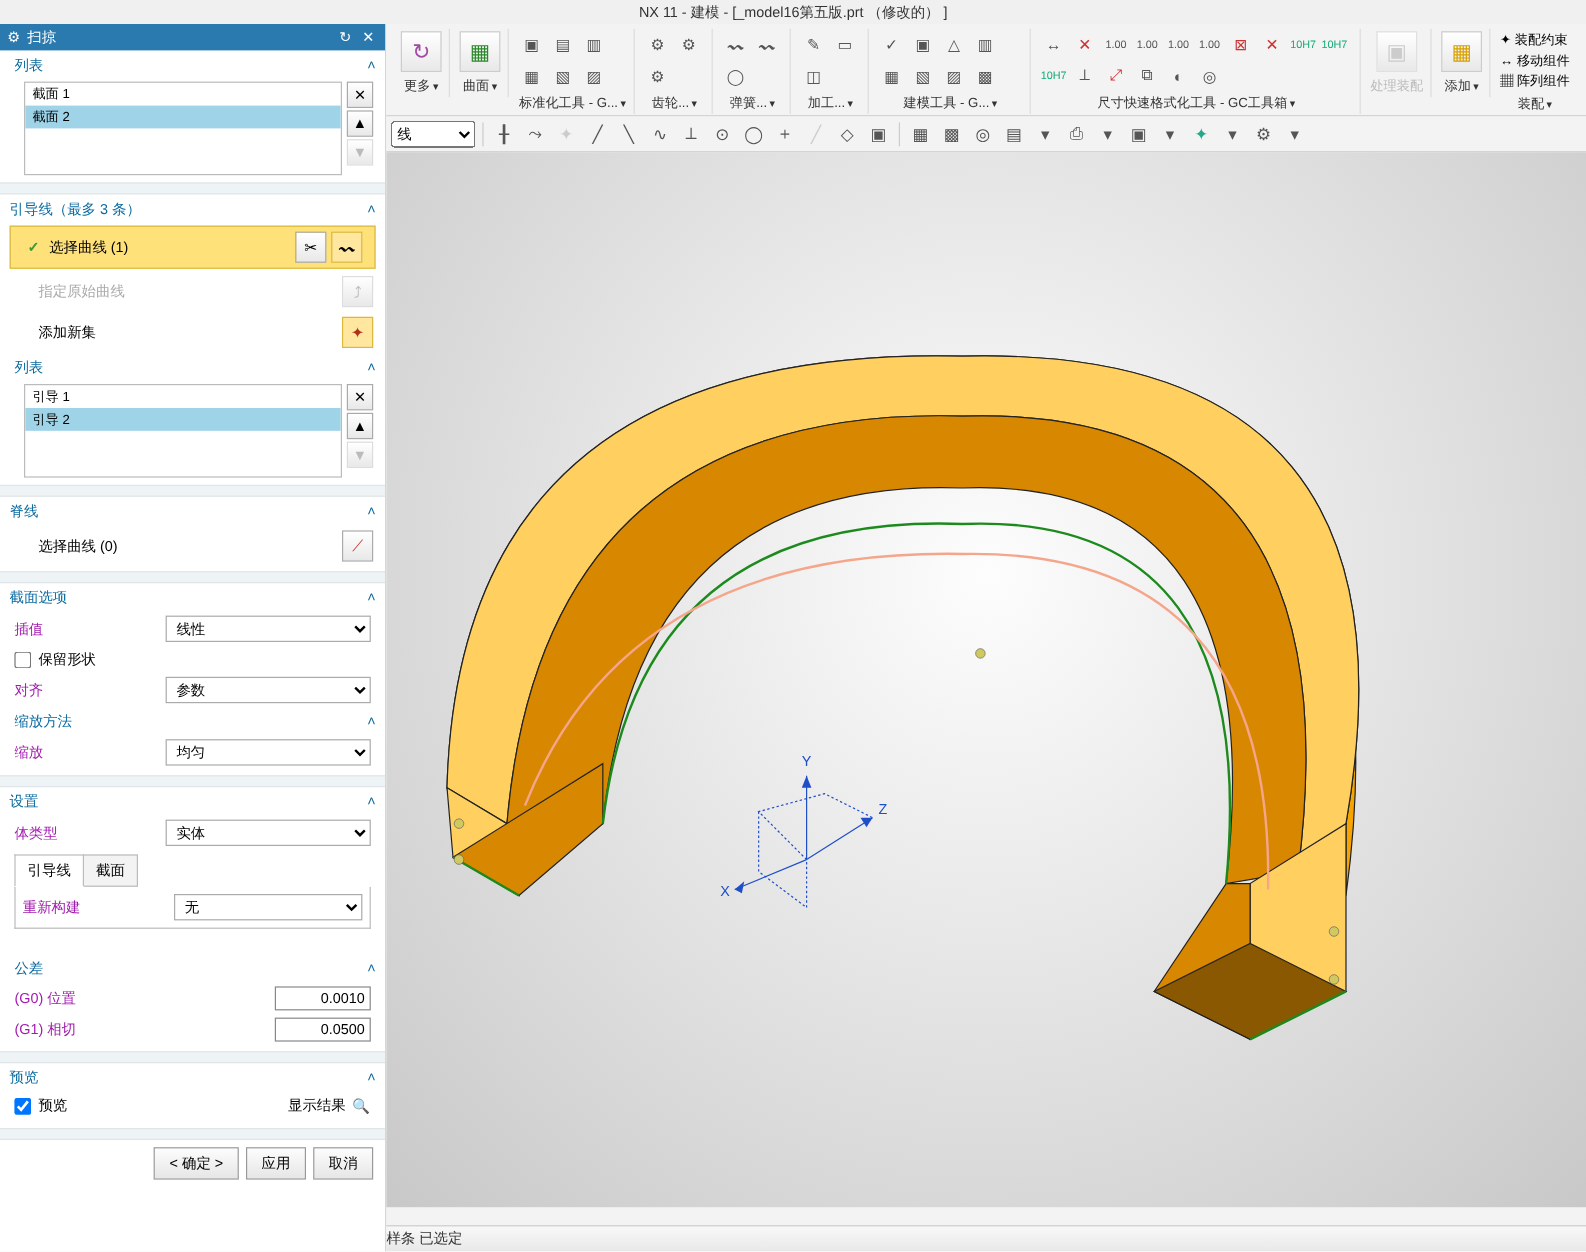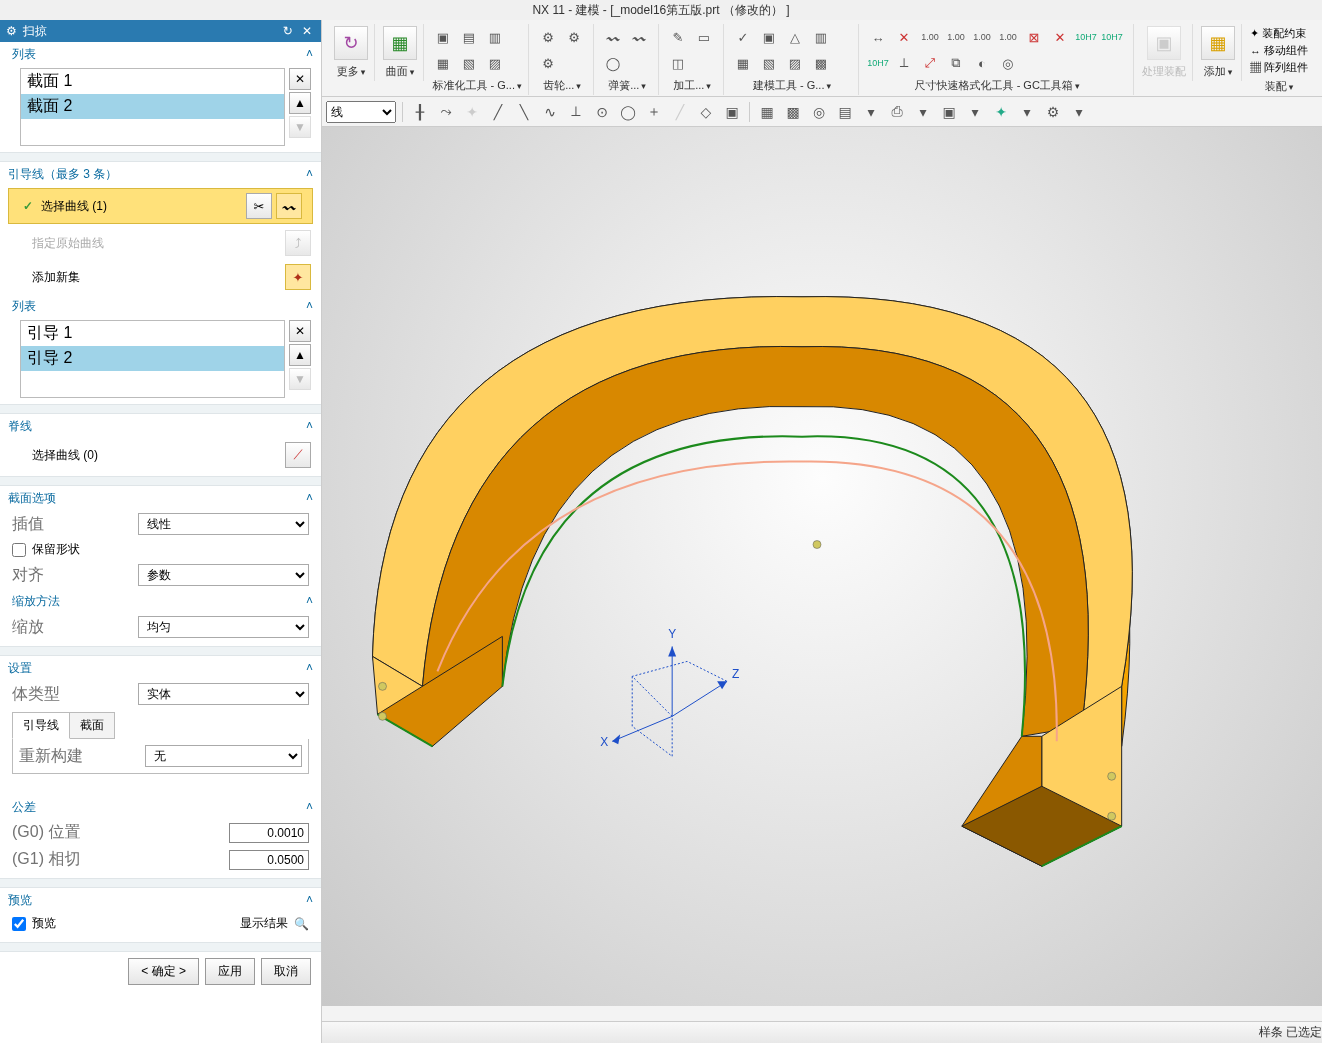--- a/index.html
+++ b/index.html
@@ -22,39 +22,39 @@
 
 
 .sec-header { height: 24px; display: flex; align-items: center; padding: 0 8px; color: #0b6ba0; cursor: pointer; }
 .sec-header.sub { color:#0b6ba0; padding-left:12px; }
 .sec-header .label { flex: 1; font-size: 12px; }
 .sec-header .chev { color: #0b6ba0; font-size: 12px; }
 
 
 .list-area { display: flex; gap: 4px; padding: 2px 10px 6px 20px; }
 .list-box { flex: 1; background: #fff; border: 1px solid #bbb; height: 78px; overflow: auto; }
-.list-box .row { padding: 2px 6px; font-size: 16px; cursor: pointer; }
+.list-box .row { padding: 2px 6px; font-size: 11px; cursor: pointer; }
 .list-box .row.sel { background: #9fd3e8; }
 .list-ctrls { width: 22px; display: flex; flex-direction: column; gap: 2px; }
 .list-ctrls .btn { width: 22px; height: 22px; border: 1px solid #aaa; background: linear-gradient(#fff,#e8e8e8); display: flex; align-items: center; justify-content: center; font-size: 12px; cursor: pointer; }
 .list-ctrls .btn.disabled { color: #bbb; border-color: #ddd; }
 
 
 .sel-row { display: flex; align-items: center; padding: 4px 10px 4px 14px; gap: 4px; }
 .sel-row.active { background: #ffe17a; border: 1px solid #d9b93e; margin: 2px 8px; }
 .sel-row .check { color: #3a9a3a; font-weight: bold; width: 14px; }
 .sel-row .label { flex: 1; font-size: 12px; }
 .sel-row .label.dim { color:#aaa; }
 .sel-row .iconbtn { width: 26px; height: 26px; border: 1px solid #aaa; background: linear-gradient(#fff,#e8e8e8); display:flex; align-items:center; justify-content:center; font-size:13px; cursor:pointer; }
 .sel-row .iconbtn.active { background: #ffe7a0; border-color:#d9b93e; }
 .sel-row .iconbtn.dim { border-color:#ddd; color:#bbb; }
 
 
 .opt-row { display: flex; align-items: center; padding: 3px 12px; gap: 6px; }
-.opt-row .label { width: 120px; font-size: 16px; color: #737373; }
+.opt-row .label { width: 120px; font-size: 12px; color: #a21caf; }
 .opt-row select, .opt-row .combo { flex: 1; height: 22px; border: 1px solid #aaa; background: #fff; font-size: 12px; padding: 0 4px; }
 .opt-row input[type=text] { width: 80px; height: 20px; border: 1px solid #888; text-align: right; padding: 0 4px; font-family: Liberation Sans, sans-serif; font-size: 12px; }
 .opt-row input[type=checkbox] { width: 14px; height: 14px; }
 
 .spacer-line { height: 10px; background: #eef3f5; border-top:1px solid #dfe5e8; border-bottom:1px solid #dfe5e8; }
 
 .tabs { display: flex; padding: 4px 12px 0 12px; }
 .tabs .tab { padding: 4px 10px; border: 1px solid #bbb; background: #f3f3f3; font-size: 12px; cursor: pointer; margin-right: -1px; }
 .tabs .tab.active { background: #fff; border-bottom: 1px solid #fff; position: relative; z-index: 1; }
 
@@ -79,21 +79,21 @@
 
 .toolbar2 { height: 30px; display: flex; align-items: center; padding: 0 4px; gap: 4px; border-bottom: 1px solid #ccc; background: #f3f3f3; }
 .toolbar2 select { height: 22px; font-size: 12px; width: 70px; }
 .toolbar2 .tb { width: 22px; height: 22px; display:flex; align-items:center; justify-content:center; font-size:14px; color:#555; cursor:pointer; }
 .toolbar2 .tb.dim { color:#ccc; }
 .toolbar2 .sep { width:1px; height:20px; background:#ccc; margin:0 2px; }
 
 
 .viewport { flex: 1; position: relative; background: radial-gradient(ellipse at 50% 40%, #fdfdfd 0%, #d8d8d8 70%, #c8c8c8 100%); overflow: hidden; }
 
-.status-bar { height: 22px; background: linear-gradient(#f8f8f8,#e8e8e8); border-top: 1px solid #ccc; display:flex; align-items:center; justify-content:flex-end; font-size:12px; color:#333;margin-top:15px; }
+.status-bar { height: 22px; background: linear-gradient(#f8f8f8,#e8e8e8); border-top: 1px solid #ccc; display:flex; align-items:center; justify-content:flex-start; font-size:12px; color:#333;margin-top:15px; }
 
 svg .outer-shell { fill:#f5a400; stroke:#222; stroke-width:1; }
 svg .inner-shell { fill:#d88800; stroke:#222; stroke-width:1; }
 svg .face { fill:#ffd060; stroke:#222; stroke-width:1; }
 svg .edge-green { fill:none; stroke:#1c8a1c; stroke-width:2; }
 svg .guide-pink { fill:none; stroke:#f5a58a; stroke-width:2; }
 svg .axis { stroke:#1e4fc9; stroke-width:1; fill:none; }
 svg .axis-text { fill:#1e4fc9; font-size:12px; }
 svg .dot { fill:#d0c860; stroke:#555; stroke-width:0.5; }
 

